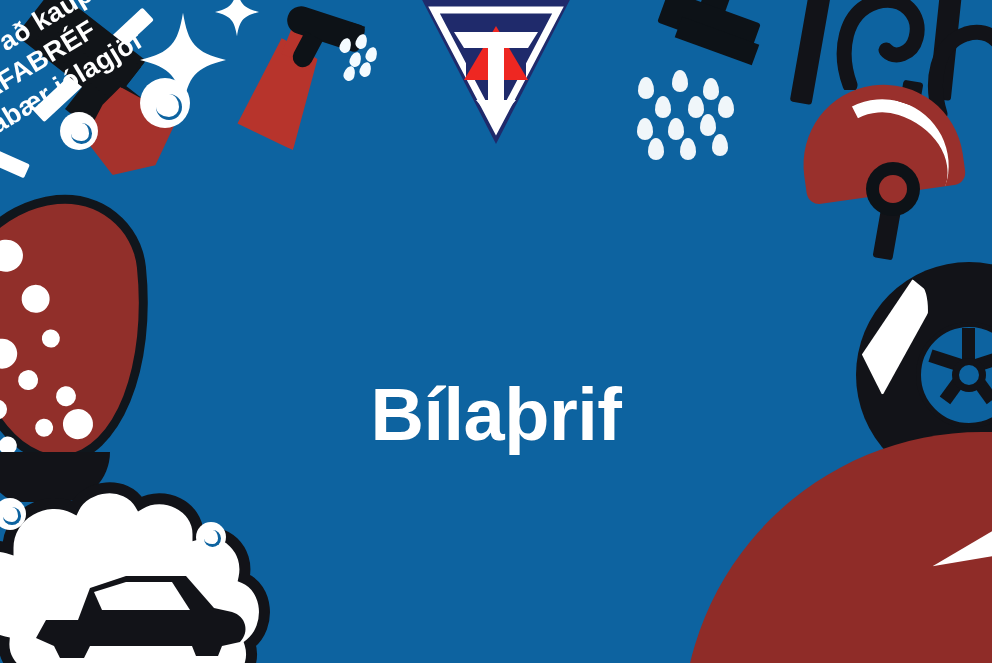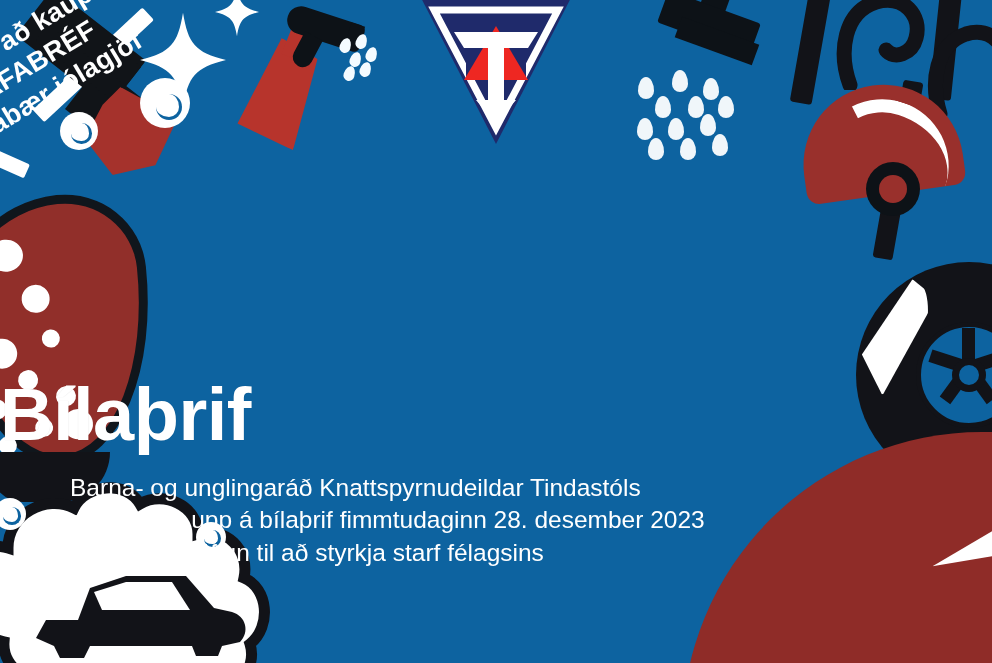--- a/index.html
+++ b/index.html
@@ -282,21 +282,21 @@
     left: -10px; top: 452px;
     width: 120px; height: 50px;
     background: #121318;
     border-radius: 0 0 60px 40px;
   }
 
   
   .content {
     position: relative;
     z-index: 5;
-    text-align: left;
+    text-align: center;
     padding-top: 168px;
   }
   .title {
     font-size: 74px;
     font-weight: bold;
     letter-spacing: -0.5px;
     line-height: 1;
     margin: 0 0 20px 0;
     text-shadow: 0 0 1px rgba(0,0,0,.15);
   }
@@ -436,23 +436,18 @@
     <polygon points="18,14 142,14 80,132" fill="none" stroke="#ffffff" stroke-width="7"></polygon>
     <polygon points="50,34 110,34 110,82 50,82" fill="#1f2a6b"></polygon>
     <polygon points="80,30 112,84 48,84" fill="#ee2722"></polygon>
     <path d="M38 36 L122 36 L112 52 L88 52 L88 104 L100 104 L80 128 L60 104 L72 104 L72 52 L48 52 Z" fill="#ffffff"></path>
   </svg>
 
   <div class="content">
 
     <h1 class="title">Bílaþrif</h1>
 
-    <p class="para">
-      <span class="l">Barna- og unglingaráð Knattspyrnudeildar Tindastóls</span>
-      <span class="l">mun bjóða upp á bílaþrif fimmtudaginn 28. desember 2023</span>
-      <span class="l">Þetta er fjáröflun til að styrkja starf félagsins</span>
-    </p>
 
     <div class="contact">
     </div>
 
   </div>
 </div>
 
 </body></html>

